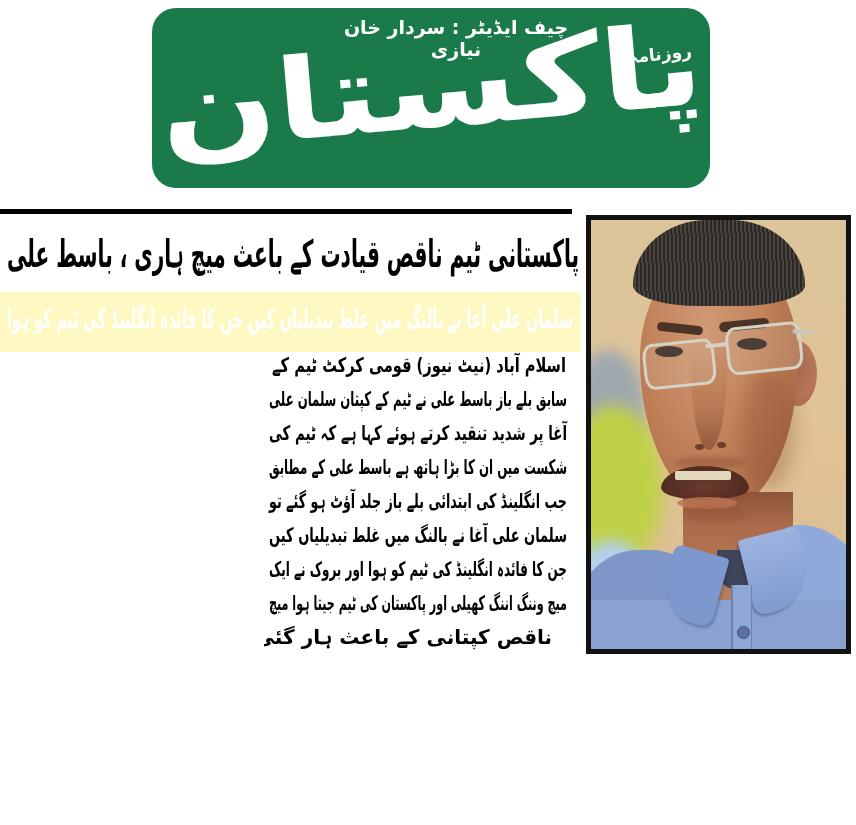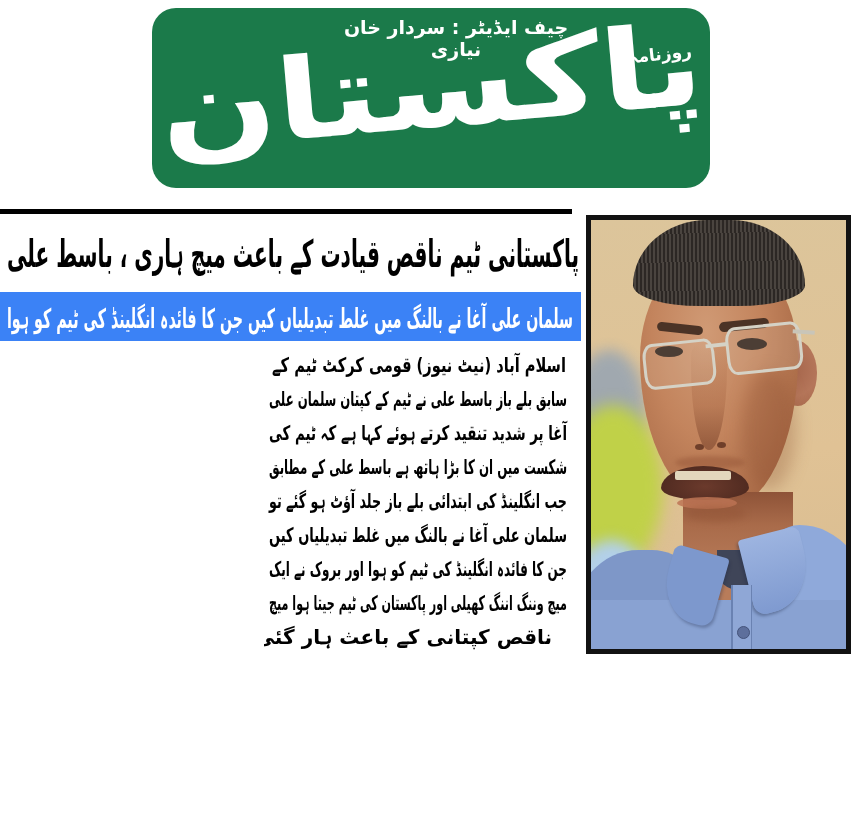--- a/index.html
+++ b/index.html
@@ -17,21 +17,21 @@
   .dailyblock{left:258px;top:48px;width:140px;text-align:center;color:#fff;z-index:3;
               font-family:"Liberation Serif","DejaVu Serif",serif;font-weight:bold;}
   .daily1{font-size:15px;letter-spacing:2px;line-height:17px;}
   .daily2{font-size:20px;letter-spacing:1.5px;line-height:22px;}
   .roznama{left:470px;top:36px;width:76px;text-align:center;color:#fff;font-size:17px;font-weight:bold;
            direction:rtl;transform:rotate(-6deg);z-index:3;}
 
   
   .rule{left:0;top:209px;width:572px;height:5px;background:#000;}
   .headline-svg{left:0;top:217px;}
-  .subbar{left:0;top:292px;width:581px;height:49px;background:#3b82f6;}
+  .subbar{left:0;top:292px;width:581px;height:60px;background:#fef9c3;}
   svg text{font-family:"DejaVu Sans",sans-serif;}
 
   
   .bodycol{left:264px;top:347px;width:308px;direction:rtl;}
   .bline{display:block;height:34px;}
 
   
   .photo{left:586px;top:215px;width:255px;height:429px;border:5px solid #121212;overflow:hidden;
          background:linear-gradient(175deg,#dcc59b 0%,#e0c295 55%,#d8bc90 100%);}
   .photo .abs{position:absolute;}

